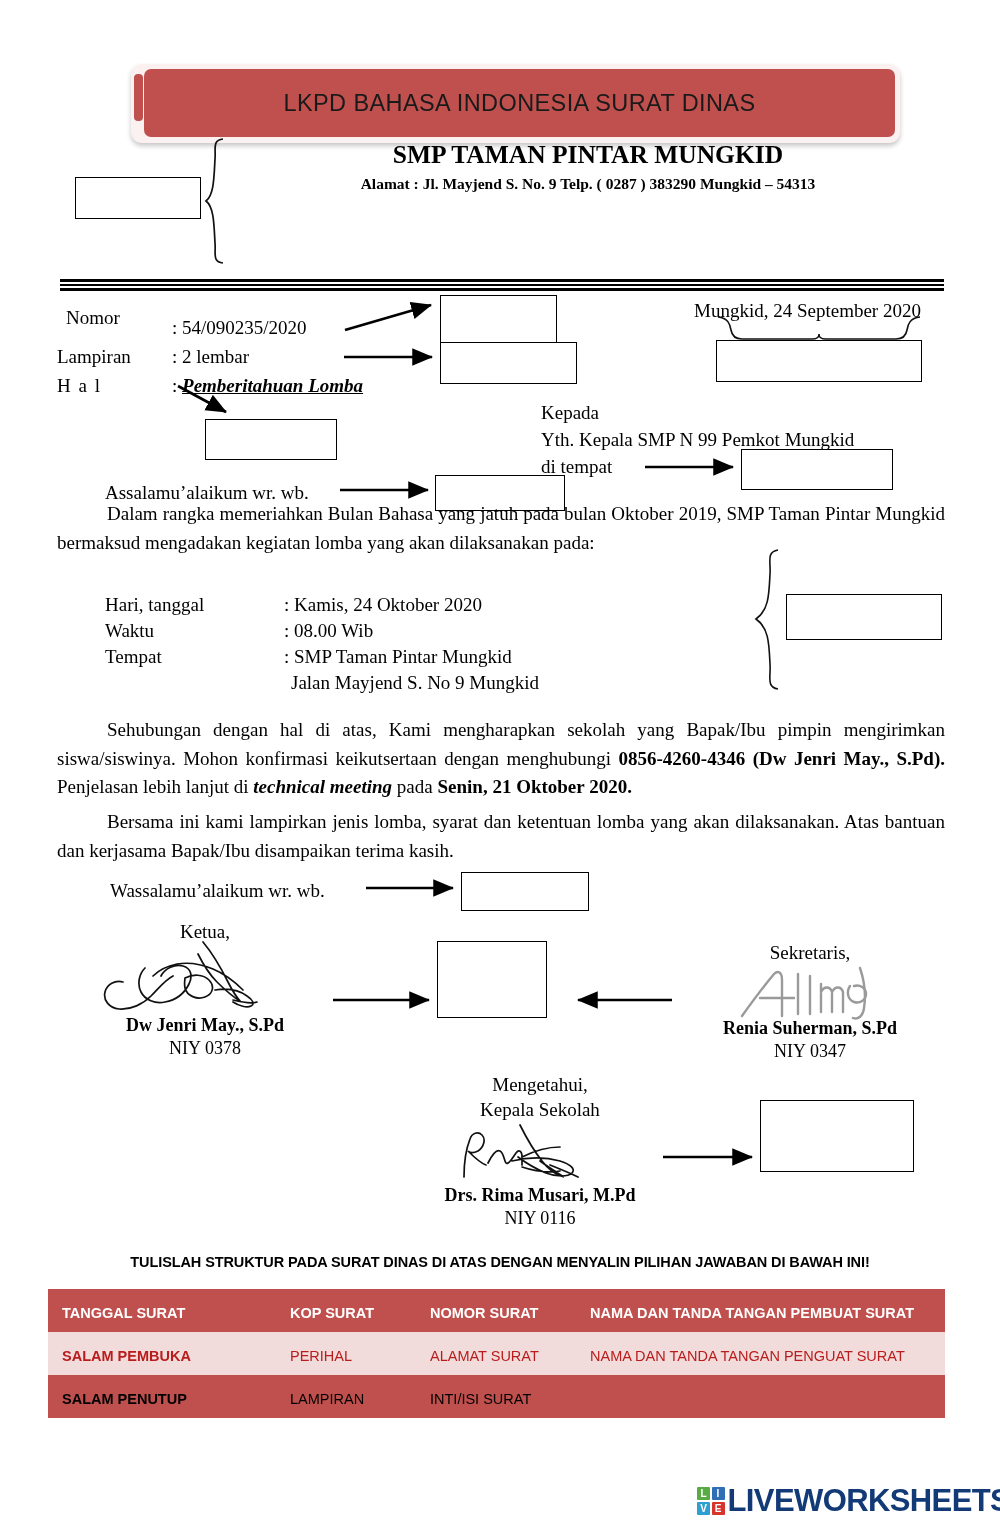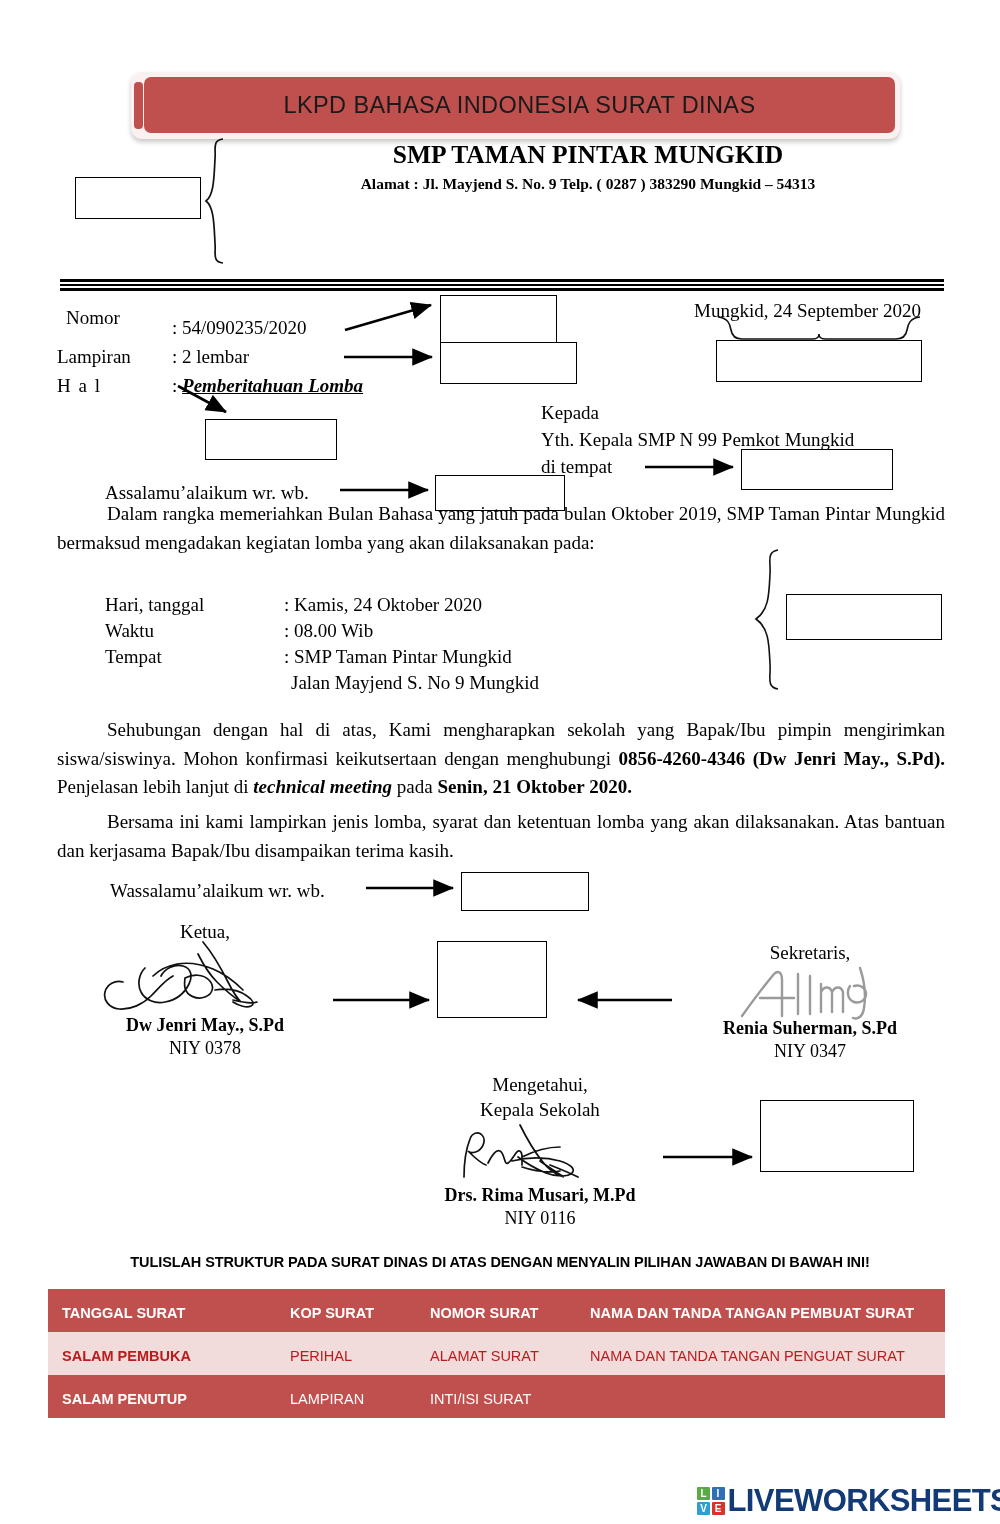--- a/index.html
+++ b/index.html
@@ -10,22 +10,22 @@
     position: relative;
     background: #ffffff;
     font-family: "Liberation Serif", serif;
     color: #000000;
     overflow: hidden;
   }
 
   
   .banner-wrap {
     position: absolute;
-    left: 131px; top: 72px;
-    width: 769px; height: 67px;
+    left: 131px; top: 64px;
+    width: 769px; height: 79px;
   }
   .banner-outer {
     position: absolute;
     inset: 0;
     background: #fbf1f0;
     border-radius: 11px;
     box-shadow: 0 3px 5px rgba(0,0,0,.22);
   }
   .banner-inner {
     position: absolute;
@@ -179,21 +179,21 @@
     left: 48px; top: 1289px;
     width: 897px;
     border-collapse: collapse;
     font-family: "Liberation Sans", sans-serif;
     font-size: 14.5px;
   }
   .opt-table td { padding: 4px 0 0 14px; height: 43px; vertical-align: middle; }
   .row-a td { background: #c0504d; color: #ffffff; font-weight: bold; }
   .row-b td { background: #f2dcdb; color: #b91c1c; }
   .row-b td.b0 { font-weight: bold; }
-  .row-c td { background: #c0504d; color: #ffffff; }
+  .row-c td { background: #c0504d; color: #000000; }
   .row-c td.b0 { font-weight: bold; }
   .c0 { width: 228px; }
   .c1 { width: 140px; }
   .c2 { width: 160px; }
   .c3 { width: 369px; }
 
   
   .lw-logo {
     position: absolute;
     left: 697px; top: 1483px;

